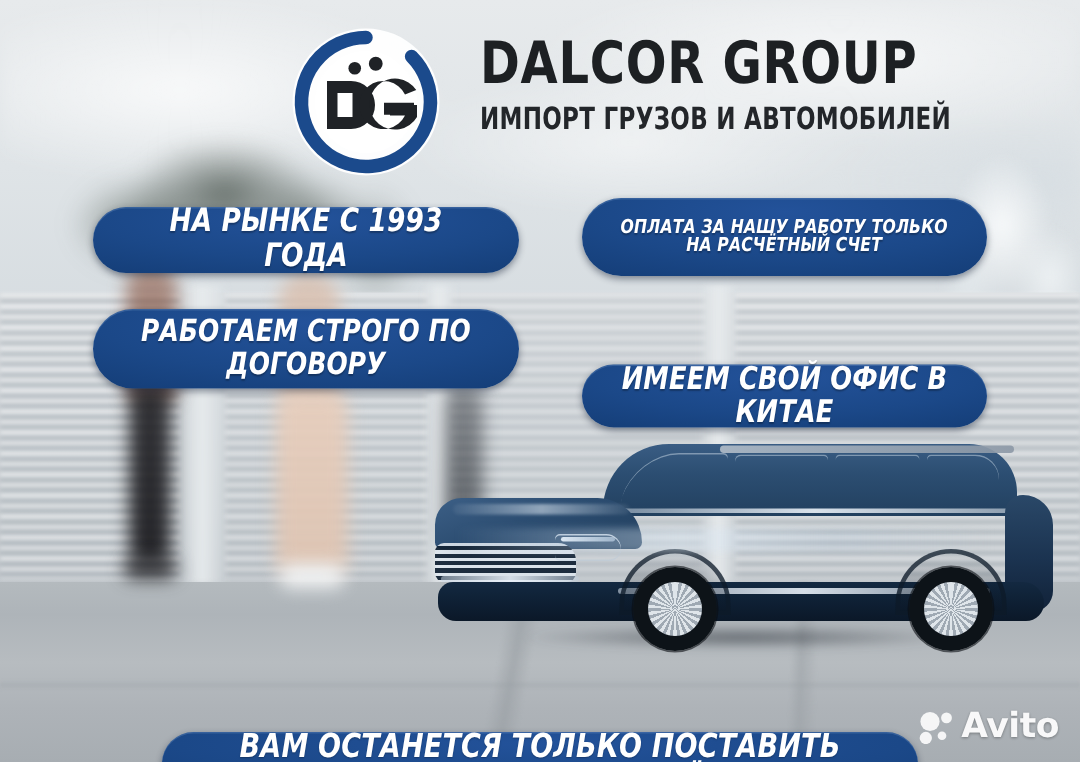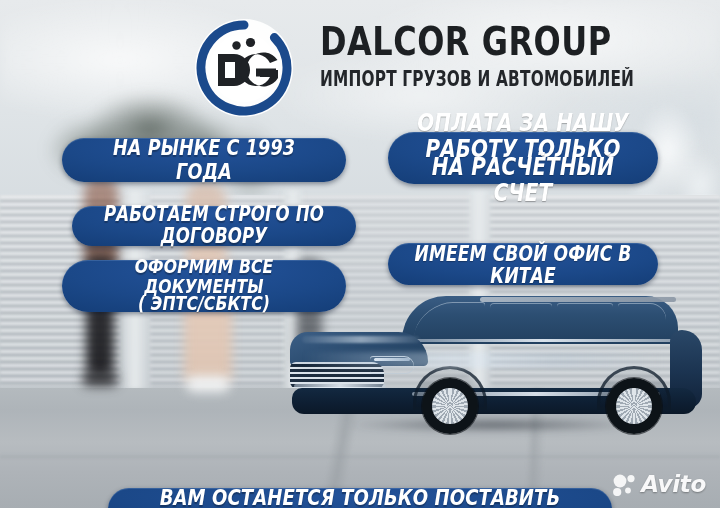--- a/index.html
+++ b/index.html
@@ -367,35 +367,34 @@
     box-sizing: border-box;
     padding: 4px 14px;
     font-style: italic;
   }
   .badge span {
     display: block;
     transform: scaleY(1.16) scaleX(.95);
   }
 
   #badge-market   { left: 62px;  top: 138px; width: 284px; height: 44px; font-size: 18.5px; }
-  #badge-contract { left: 72px;  top: 206px; width: 284px; height: 40px; font-size: 17.5px; justify-content: center; }
+  #badge-contract { left: 62px;  top: 206px; width: 284px; height: 53px; font-size: 17.5px; justify-content: center; }
   #badge-docs     { left: 62px;  top: 260px; width: 284px; height: 52px; font-size: 16.5px; }
-  #badge-payment  { left: 388px; top: 132px; width: 270px; height: 52px; font-size: 21px; }
+  #badge-payment  { left: 388px; top: 132px; width: 270px; height: 52px; font-size: 11px; }
   #badge-office   { left: 388px; top: 204px; width: 270px; height: 42px; font-size: 18px; margin-top: 39px; }
   #badge-register {
     left: 108px; top: 446px; width: 504px; height: 42px; font-size: 19px; margin-top: 42px;
   }
 
   
   #avito {
     position: absolute;
     right: 14px; bottom: 12px;
     display: flex; align-items: center; gap: 5px;
     opacity: .92;
-    font-style: italic;
   }
   #avito .av-mark { display: block; }
   #avito .av-word {
     font-family: "DejaVu Sans", sans-serif;
     font-weight: 700;
     font-size: 23px;
     color: #ffffff;
     line-height: 1;
     letter-spacing: -.3px;
     text-shadow: 0 1px 2px rgba(0,0,0,.35);
@@ -482,26 +481,20 @@
   </div>
 
   <div class="badge" id="badge-market">
     <span>НА РЫНКЕ С 1993 ГОДА</span>
   </div>
 
   <div class="badge" id="badge-contract">
     <span>РАБОТАЕМ СТРОГО ПО ДОГОВОРУ</span>
   </div>
 
-  <div class="badge" id="badge-docs">
-    <div>
-      <span>ОФОРМИМ ВСЕ ДОКУМЕНТЫ</span>
-      <span>( ЭПТС/СБКТС)</span>
-    </div>
-  </div>
 
   <div class="badge" id="badge-payment">
     <div>
       <span>ОПЛАТА ЗА НАШУ РАБОТУ ТОЛЬКО</span>
       <span>НА РАСЧЁТНЫЙ СЧЕТ</span>
     </div>
   </div>
 
   <div class="badge" id="badge-office">
     <span>ИМЕЕМ СВОЙ ОФИС В КИТАЕ</span>

